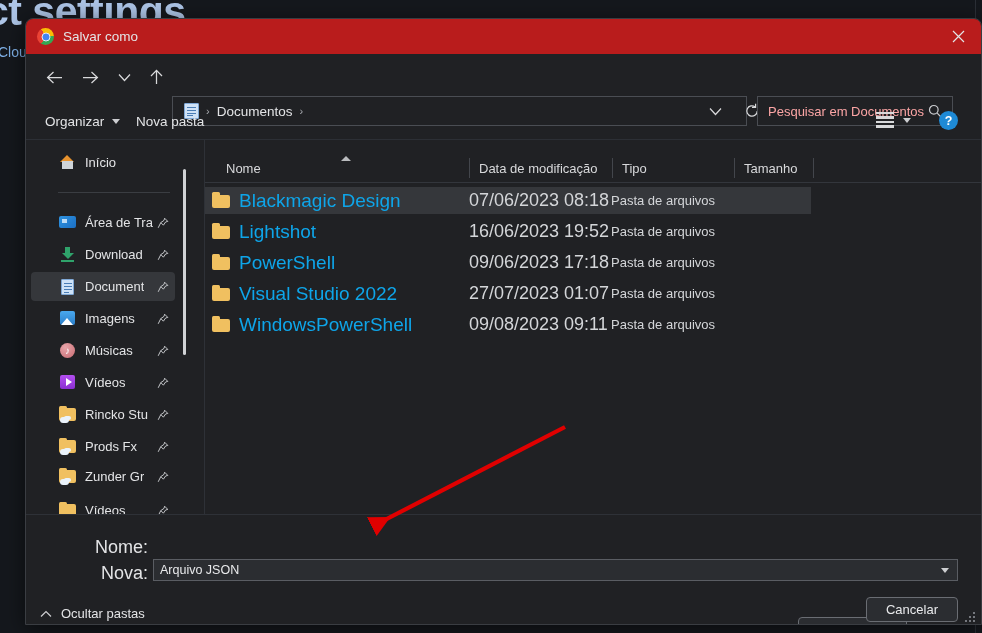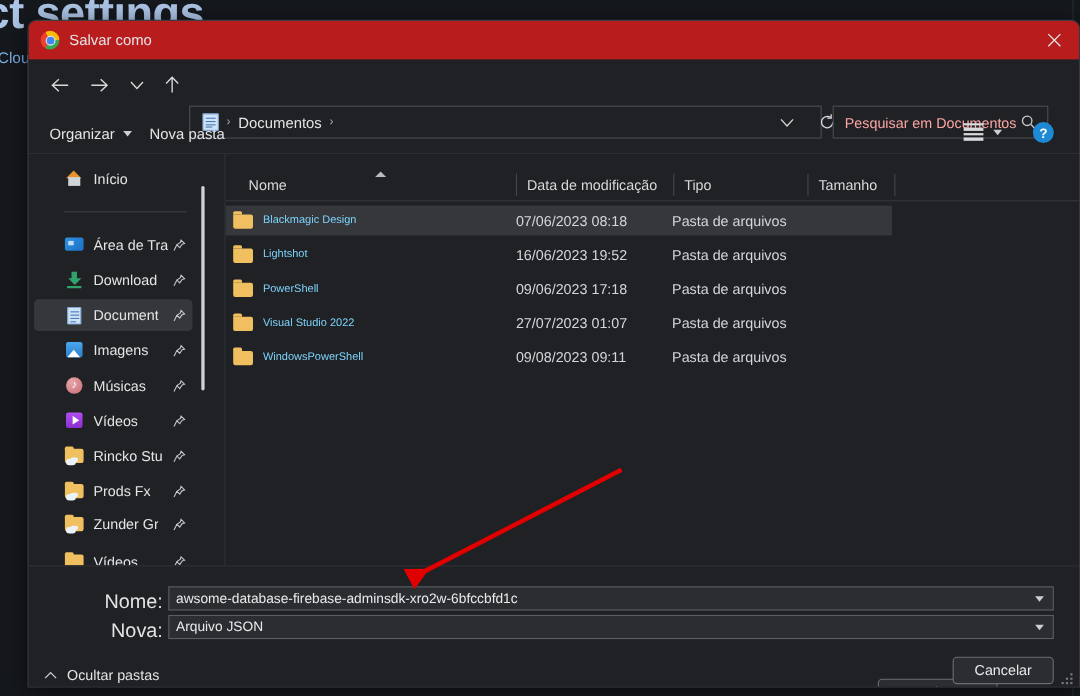--- a/index.html
+++ b/index.html
@@ -577,28 +577,28 @@
     content:"";
     position:absolute;
     left:0; top:-2.4px;
     width: 8px; height: 3px;
     background: #f0c060;
     border-radius: 1.5px 1.5px 0 0;
   }
   .fr-name {
     margin-left: 9px;
     width: 230px;
-    font-size: 10px;
-    color: #7dd3fc;
+    font-size: 19px;
+    color: #0ea5e9;
     white-space: nowrap;
     overflow: hidden;
   }
   .fr-date {
     width: 142px;
-    font-size: 13px;
+    font-size: 18px;
     color: #d4d6d9;
     white-space: nowrap;
   }
   .fr-type {
     width: 120px;
     font-size: 13px;
     color: #d4d6d9;
     white-space: nowrap;
   }
   .fr-size {
@@ -1021,24 +1021,20 @@
         <span class="fr-date">09/08/2023 09:11</span>
         <span class="fr-type">Pasta de arquivos</span>
         <span class="fr-size"></span>
       </div>
     </div>
 
     <div class="bottom">
       <div class="bottom-sep"></div>
 
       <div class="field-label lbl-nome">Nome:</div>
-      <div class="field field-nome">
-        <span class="field-value">awsome-database-firebase-adminsdk-xro2w-6bfccbfd1c</span>
-        <span class="field-caret"></span>
-      </div>
 
       <div class="field-label lbl-tipo">Nova:</div>
       <div class="field field-tipo">
         <span class="field-value">Arquivo JSON</span>
         <span class="field-caret"></span>
       </div>
 
       <div class="hidefolders">
         <span class="hf-caret">
           <svg width="12" height="8" viewBox="0 0 12 8">

